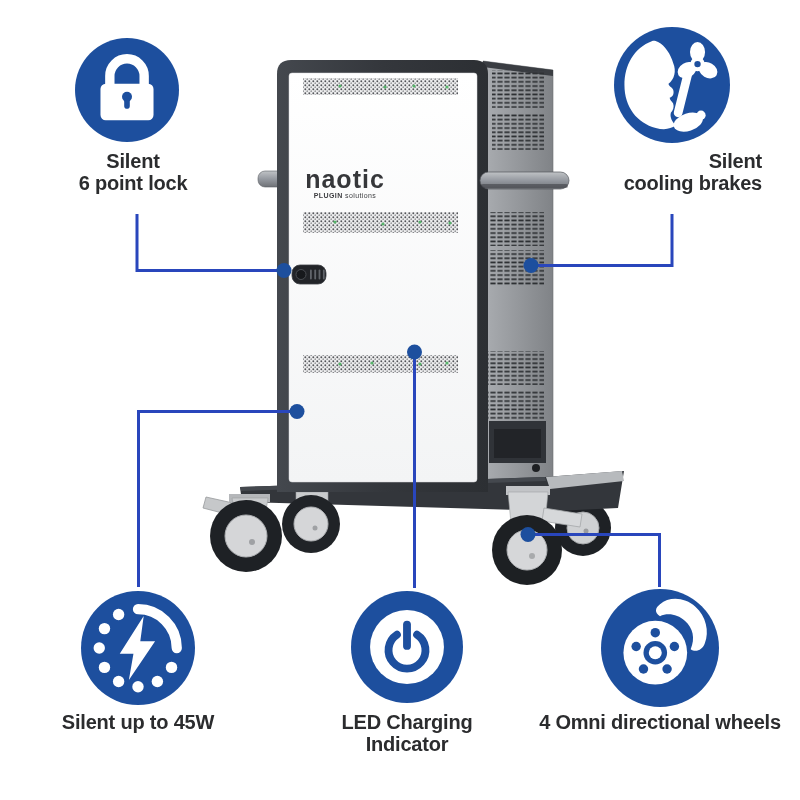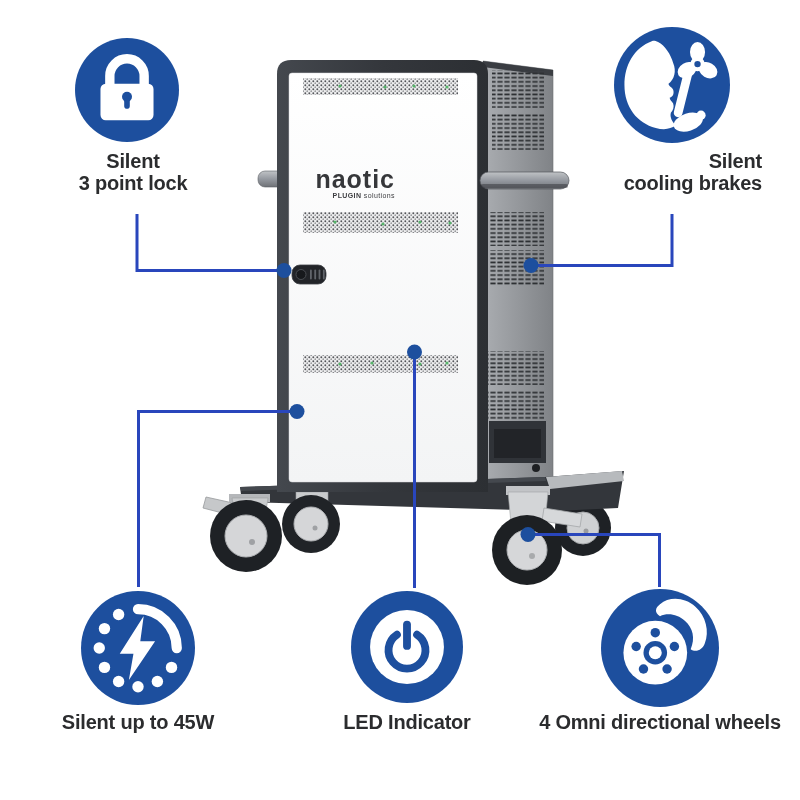--- a/index.html
+++ b/index.html
@@ -16,21 +16,21 @@
     font-family:"Liberation Sans", sans-serif;
   }
   .scene{position:absolute;left:0;top:0;}
   .feature{position:absolute;text-align:center;}
   .feature-icon{display:block;}
   .label{
     position:absolute;text-align:center;color:var(--text);
     font-weight:bold;font-size:20px;line-height:21.5px;letter-spacing:-0.2px;
   }
   .logo{
-    position:absolute;left:295px;top:166px;width:100px;text-align:right;color:#36373a;
+    position:absolute;left:295px;top:166px;width:100px;text-align:center;color:#36373a;
   }
   .logo .word{font-size:25px;font-weight:600;letter-spacing:1px;line-height:26px;}
   .logo .tag{font-size:7px;letter-spacing:0.4px;margin-top:0;color:#3c3d40;}
   .logo .tag b{font-weight:bold;}
   .logo .tag span{font-weight:normal;}
 </style>
 </head>
 <body>
 
 <div class="canvas">
@@ -182,21 +182,21 @@
     <svg class="feature-icon" width="104" height="104" viewBox="0 0 100 100">
       <circle cx="50" cy="50" r="50" fill="var(--blue)"></circle>
       <path d="M33.5,46 V36.5 a16.5,16.5 0 0 1 33,0 V46" stroke="#fff" stroke-width="9" fill="none"></path>
       <rect x="24.5" y="44" width="51" height="35" rx="5" fill="#fff"></rect>
       <circle cx="50" cy="56.5" r="4.8" fill="var(--blue)"></circle>
       <rect x="47.3" y="58" width="5.4" height="10" rx="2.7" fill="var(--blue)"></rect>
     </svg>
   </div>
   <div class="label" style="left:43px;top:151px;width:180px;">
     <div>Silent</div>
-    <div>3 point lock</div>
+    <div>6 point lock</div>
   </div>
 
   <div class="feature" style="left:614px;top:27px;">
     <svg class="feature-icon" width="116" height="116" viewBox="0 0 100 100">
       <circle cx="50" cy="50" r="50" fill="var(--blue)"></circle>
       <path d="M33 12 C17 18 9 33 9 50 C9 69 20 83 36 87 C43 89 49 88 53 85 C50 81 48 78 49 74 C51 72 52 69 51 66 C50 64 48 63 48 61 C51 60 52 57 51 54 C50 52 47 51 47 49 C52 45 54 38 51 31 C49 24 44 16 38 13 C36 12 34.5 11.6 33 12 Z" fill="#fff"></path>
       <g transform="rotate(14 58 60)">
           <rect x="55" y="36" width="7.5" height="42" rx="3.7" fill="#fff"></rect>
         </g>
       <ellipse cx="64" cy="82" rx="13" ry="7.5" transform="rotate(-18 64 82)" fill="#fff"></ellipse>
@@ -237,21 +237,22 @@
 
   <div class="feature" style="left:351px;top:591px;">
     <svg class="feature-icon" width="112" height="112" viewBox="0 0 100 100">
       <circle cx="50" cy="50" r="50" fill="var(--blue)"></circle>
       <circle cx="50" cy="50" r="33" fill="#fff"></circle>
       <path d="M41 39 A16.5 16.5 0 1 0 59 39" stroke="var(--blue)" stroke-width="7" fill="none" stroke-linecap="round"></path>
       <line x1="50" y1="30" x2="50" y2="49" stroke="var(--blue)" stroke-width="7" stroke-linecap="round"></line>
     </svg>
   </div>
   <div class="label" style="left:322px;top:712px;width:170px;">
-    <div>LED Indicator</div>
+    <div>LED Charging</div>
+    <div>Indicator</div>
   </div>
 
   <div class="feature" style="left:601px;top:589px;">
     <svg class="feature-icon" width="118" height="118" viewBox="0 0 100 100">
       <circle cx="50" cy="50" r="50" fill="var(--blue)"></circle>
       <path d="M50 13 C58 6 71 7 80 15 C89 23 92 36 88 46 C86 52 80 54 76 51 C80 42 78 33 71 27 C65 21 56 20 50 23 C45 20 46 16 50 13 Z" fill="#fff"></path>
       <circle cx="46" cy="54" r="27" fill="#fff"></circle>
       <g fill="var(--blue)">
         <circle cx="46" cy="37" r="4"></circle>
           <circle cx="29.8" cy="48.7" r="4"></circle>

